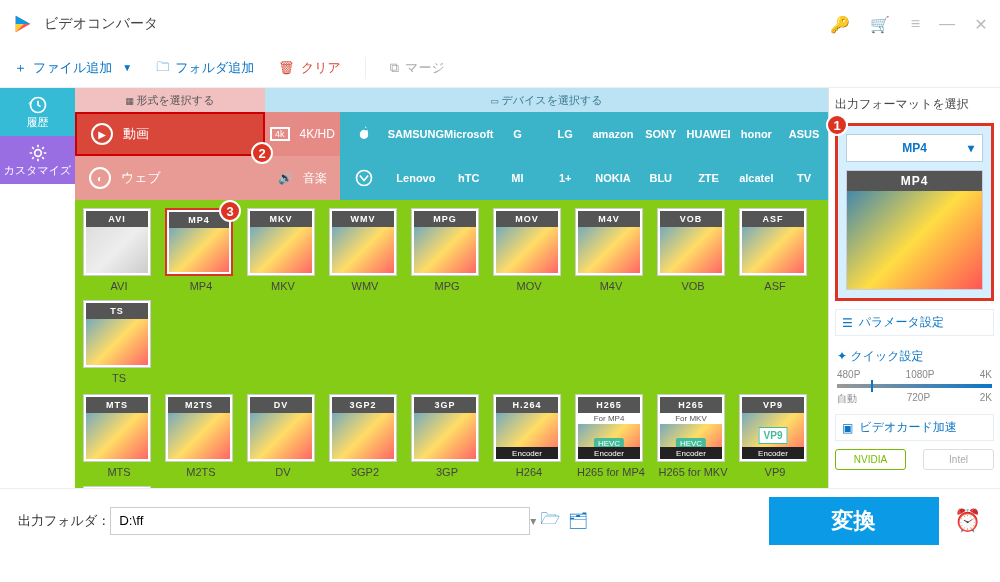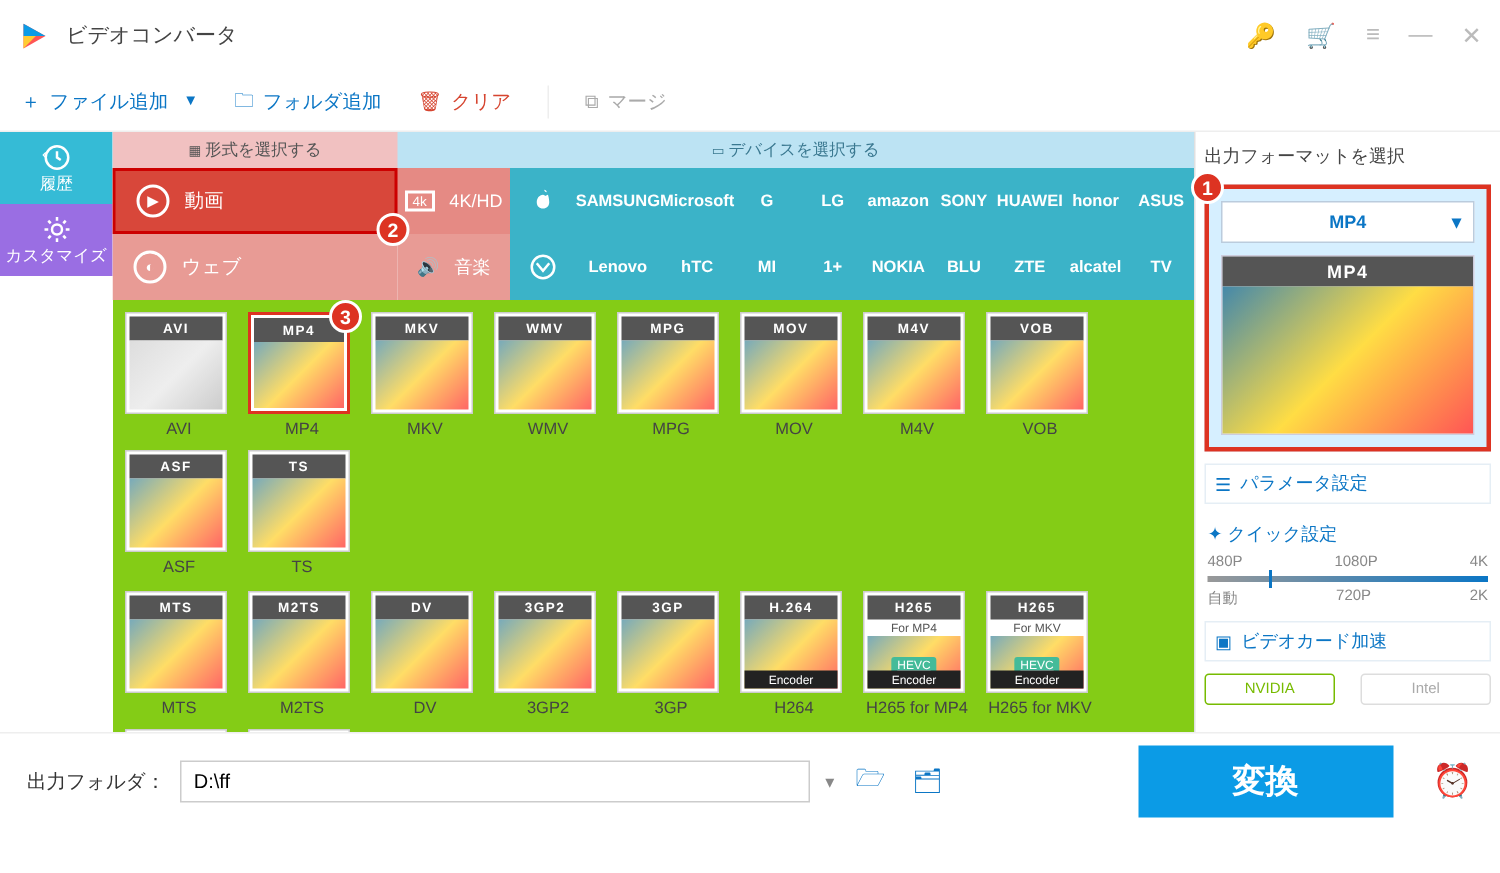--- a/index.html
+++ b/index.html
@@ -65,40 +65,40 @@
 .thumb.sel { border: 2px solid #d32; }
 .fmthdr { width: 100%; height: 16px; background: #555; color: #fff; font-size: 9px; font-weight: bold; display: flex; align-items: center; justify-content: center; letter-spacing: 1px; }
 .fmtimg { flex: 1; width: 100%; background: linear-gradient(135deg,#7ab,#fd6,#f66); position: relative; }
 .fmtimg.gray { background: linear-gradient(135deg,#ddd,#eee,#ccc); }
 .fmtlabel { font-size: 11px; color: #444; margin-top: 4px; }
 .encoder-strip { position:absolute; bottom:0; left:0; right:0; height:12px; background:#222; color:#fff; font-size:8px; display:flex; align-items:center; justify-content:center;}
 .hevcbadge{font-size:8px;background:#4b9;color:#fff;padding:1px 4px;border-radius:2px;position:absolute;top:14px;left:50%;transform:translateX(-50%);text-decoration:underline;}
 .vp9badge{font-size:10px;font-weight:bold;color:#4b9;background:#fff;padding:2px 4px;border:1px solid #4b9;position:absolute;top:14px;left:50%;transform:translateX(-50%);}
 
 
-.right { width: 204px; border-left: 1px solid #e0e0e0; padding: 6px; display: flex; flex-direction: column; gap: 8px; font-size: 12px; }
+.right { width: 172px; border-left: 1px solid #e0e0e0; padding: 6px; display: flex; flex-direction: column; gap: 8px; font-size: 12px; }
 .rtitle { font-size: 12px; color: #444; padding: 2px 0; }
 .selbox { border: 3px solid #d32; background: #d6efff; padding: 8px; position: relative; }
 .dropdown { background: #fff; border: 1px solid #bcd; color: #0b76c5; padding: 6px; text-align: center; font-weight: bold; margin-bottom: 8px; position:relative; }
 .dropdown:after{content:"▾";position:absolute;right:8px;color:#0b76c5;}
 .preview { width: 100%; height: 120px; background: #fff; border: 1px solid #ccd; display:flex;flex-direction:column;}
 .preview .fmthdr{height:20px;font-size:12px;}
 .preview .fmtimg{background:linear-gradient(135deg,#48a,#fd4,#f55);}
 
 .rrow { display:flex; align-items:center; gap:6px; color:#0b76c5; padding:4px 6px; border:1px solid #e5eef5; cursor:pointer;}
 .slider-labels{display:flex;justify-content:space-between;font-size:10px;color:#888;padding:0 2px;}
 .slider{height:4px;background:linear-gradient(to right,#999,#0b76c5);margin:4px 2px;position:relative;}
 .slider:before{content:"";position:absolute;left:22%;top:-4px;width:2px;height:12px;background:#0b76c5;}
 .gpu{display:flex;gap:17px;}
 .gpu span{flex:1;border:1px solid #ddd;border-radius:3px;padding:4px;text-align:center;font-size:10px;}
 .gpu .nv{color:#7b0;border-color:#7b0;}
 .gpu .it{color:#aaa;}
 
 
-.bottom { height: 64px; display: flex; align-items: center; padding: 0 18px; gap: 10px; border-top: 1px solid #eee; }
+.bottom { height: 64px; display: flex; align-items: center; padding: 0 18px; border-top: 1px solid #eee; }
 .outlbl { font-size: 13px; color: #333; }
 .outinput { flex: 0 0 420px; height: 28px; border: 1px solid #ccc; padding: 0 8px; background:#fff; }
 .iconbtn { color: #0b76c5; cursor: pointer; font-size: 16px; padding: 4px; }
 .spacer { flex: 1; }
 .convert { width: 170px; height: 48px; background: #0b9be6; color: #fff; font-size: 22px; font-weight: 600; display: flex; align-items: center; justify-content: center; cursor: pointer; }
 .clock { color: #f79a2a; font-size: 22px; margin-left: 16px; cursor: pointer; }
 
 svg{display:block}
 </style>
 </head>

